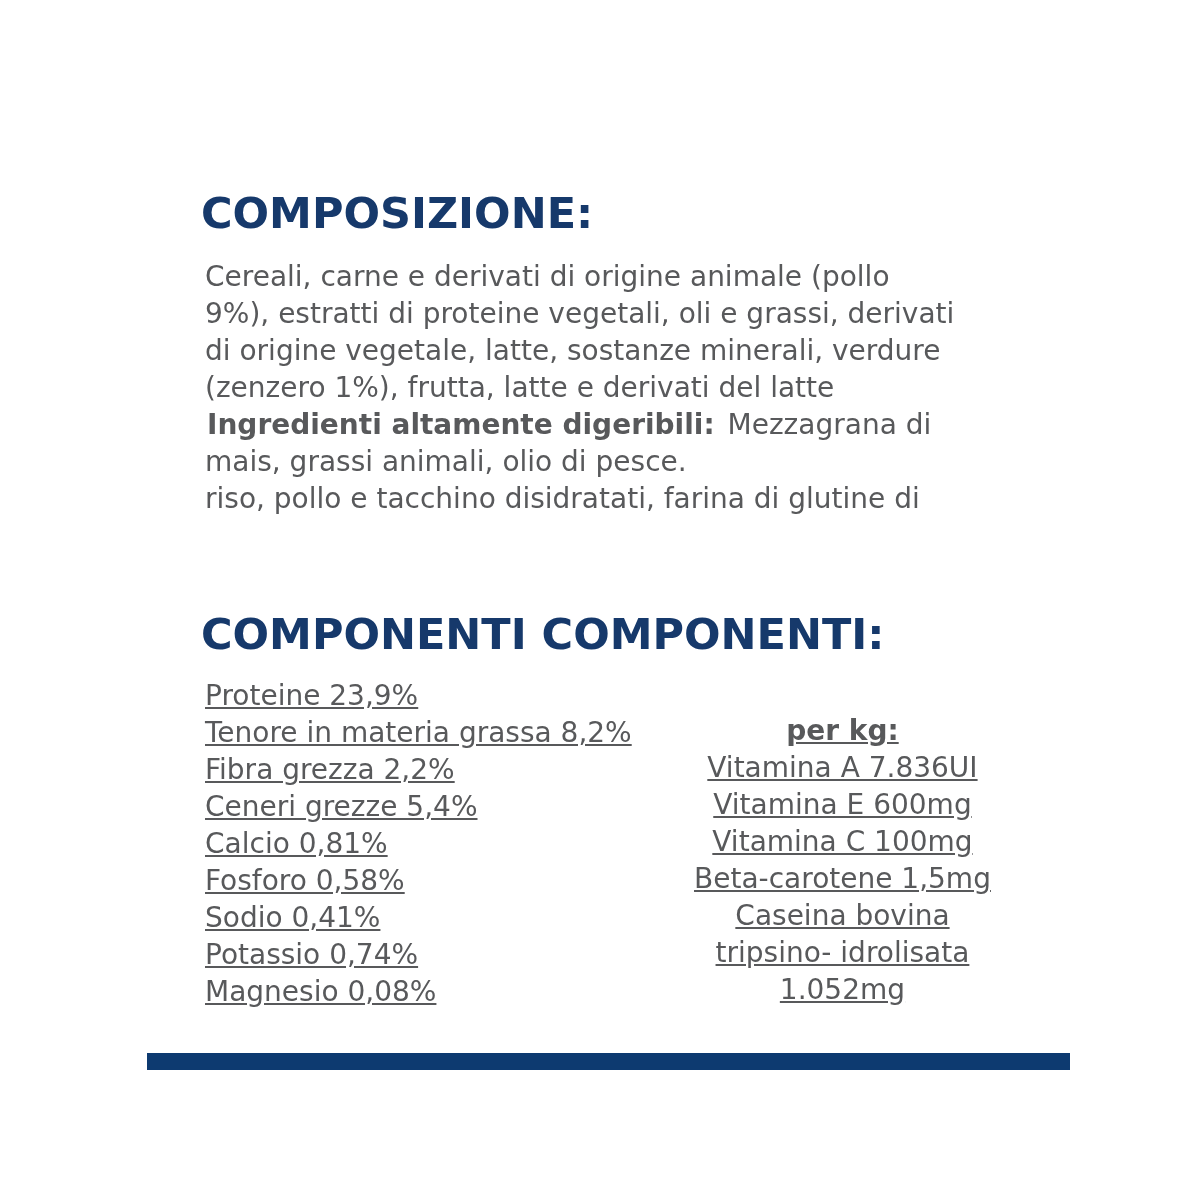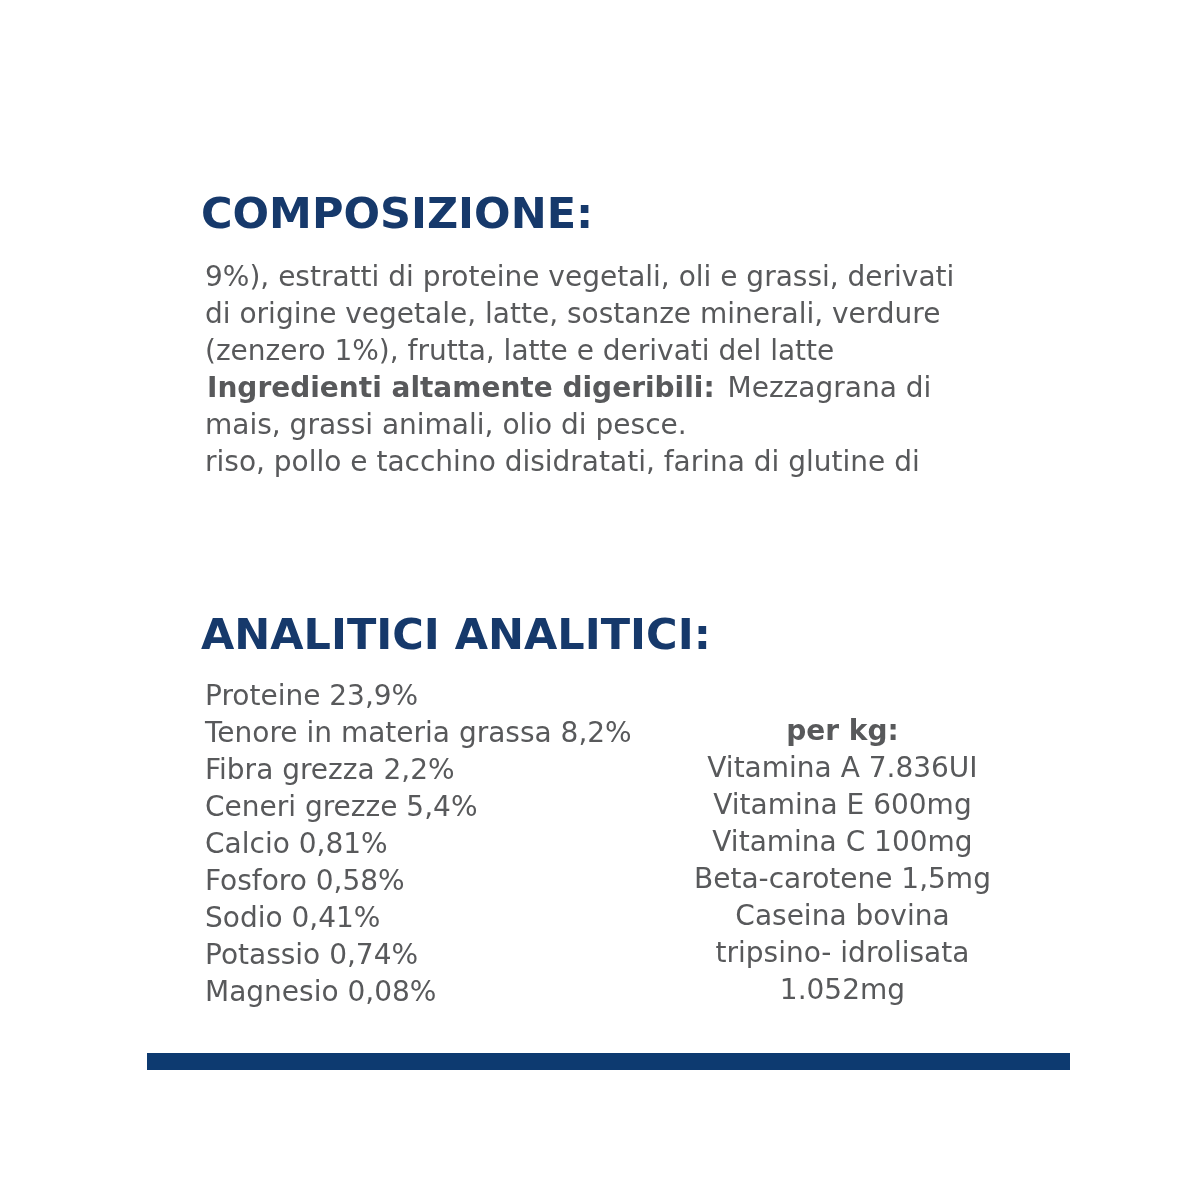--- a/index.html
+++ b/index.html
@@ -34,49 +34,51 @@
   }
   .line {
     line-height: 35px;
     white-space: pre;
   }
   .bold { font-weight: bold; }
   .col {
     position: absolute;
     font-size: 28px;
     color: #58595b;
+    text-decoration: underline;
   }
   #analytical-left-column  { left: 195px; top: 668px; }
   #analytical-right-column { left: 684px; top: 703px; text-align: center; }
   .bottom-bar {
     position: absolute;
     left: 139px;
     top: 1045px;
     width: 923px;
     height: 17px;
     background: #0d3a70;
   }
 </style>
 </head>
 <body>
 
 <div class="page">
 
   <h1 class="heading" id="composizione-heading">COMPOSIZIONE:</h1>
 
   <div class="body-text">
+    <div class="line">Cereali, carne e derivati di origine animale (pollo</div>
     <div class="line">9%), estratti di proteine vegetali, oli e grassi, derivati</div>
     <div class="line">di origine vegetale, latte, sostanze minerali, verdure</div>
     <div class="line">(zenzero 1%), frutta, latte e derivati del latte</div>
     <div class="line"><span class="bold">Ingredienti altamente digeribili:</span><span> Mezzagrana di</span></div>
     <div class="line">mais, grassi animali, olio di pesce.</div>
     <div class="line">riso, pollo e tacchino disidratati, farina di glutine di</div>
   </div>
 
-  <h1 class="heading" id="componenti-heading">ANALITICI ANALITICI:</h1>
+  <h1 class="heading" id="componenti-heading">COMPONENTI COMPONENTI:</h1>
 
   <div class="col" id="analytical-left-column">
     <div class="line">Proteine 23,9%</div>
     <div class="line">Tenore in materia grassa 8,2%</div>
     <div class="line">Fibra grezza 2,2%</div>
     <div class="line">Ceneri grezze 5,4%</div>
     <div class="line">Calcio 0,81%</div>
     <div class="line">Fosforo 0,58%</div>
     <div class="line">Sodio 0,41%</div>
     <div class="line">Potassio 0,74%</div>

